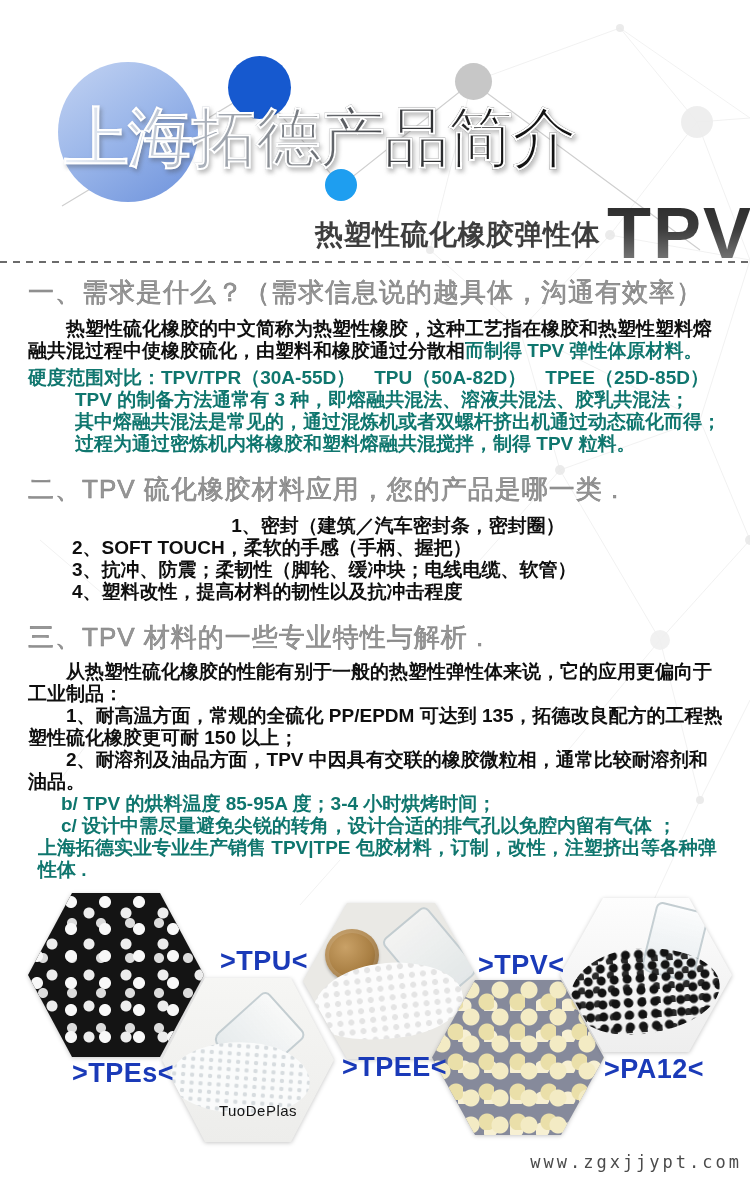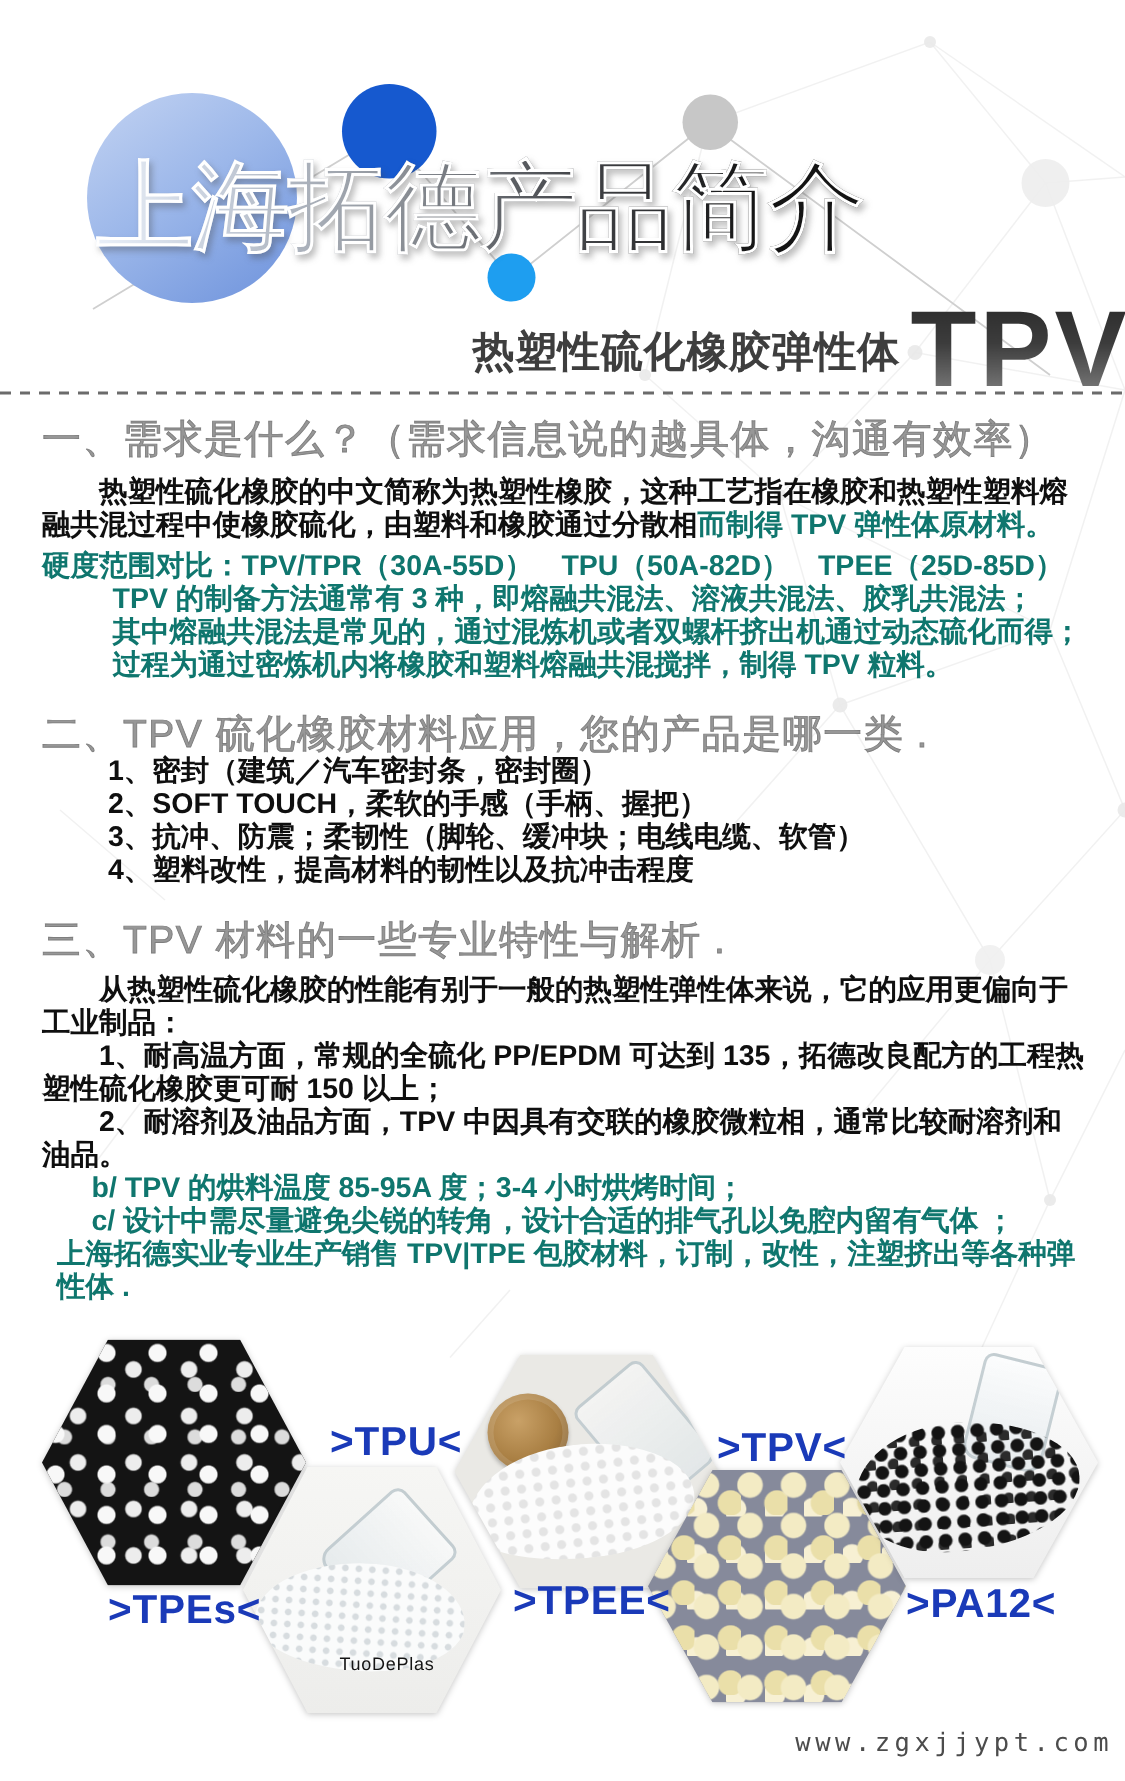--- a/index.html
+++ b/index.html
@@ -53,21 +53,21 @@
   .t  { font-size:19px; line-height:22px; }
   .b  { font-weight:bold; color:#0f0f0f; }
   .r  { font-weight:bold; color:#0f766e; }
   .ind2   { text-indent:2em; }
   .pad-prep { padding-left:47px; }
   .pad-list { padding-left:44px; }
   .pad-abc  { padding-left:33px; }
   .pad-close{ padding-left:10px; }
   .mt-p  { margin-top:11px; }
   .mt-s  { margin-top:19px; }
-  .mt-l  { margin-top:0; }
+  .mt-l  { margin-top:11px;text-align:center; }
   .mt-i  { margin-top:9px; }
   .mt-h  { margin-top:5px; }
 
   
   .gallery { position:absolute; left:0; top:880px; width:750px; height:290px; }
   .hex {
     position:absolute;
     clip-path:polygon(25% 0,75% 0,100% 50%,75% 100%,25% 100%,0 50%);
   }
   .hex-wrap { position:absolute; filter:drop-shadow(0 1px 2px rgba(0,0,0,.22)); }
@@ -121,21 +121,21 @@
       radial-gradient(circle at 6px 6px,#141414 0 4px, rgba(0,0,0,0) 5px),
       radial-gradient(circle at 12px 11px,#2b2b2b 0 3.5px, rgba(0,0,0,0) 4.5px);
     background-size:13px 12px, 15px 14px; }
 
   .p-label {
     position:absolute; font-size:27px; font-weight:bold; color:#1a3ab8;
     letter-spacing:0.5px; white-space:nowrap;
   }
   .brand {
     position:absolute; left:196px; top:222px; width:124px; text-align:center;
-    font-size:12px; color:#141414; letter-spacing:0.5px;
+    font-size:15px; color:#141414; letter-spacing:0.5px;
   }
   .footer-url {
     position:absolute; right:8px; top:1152px;
     font-family:"DejaVu Sans Mono", monospace;
     font-size:17px; color:#4c4c4c; letter-spacing:3px;
   }
 </style>
 </head>
 <body>
 

